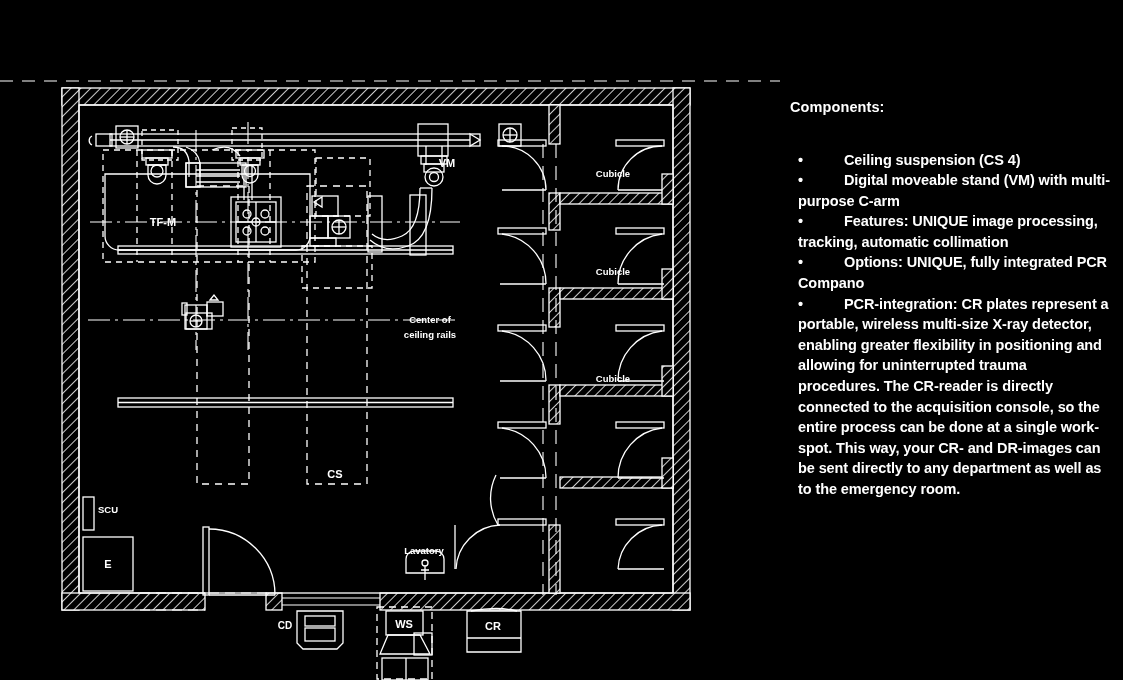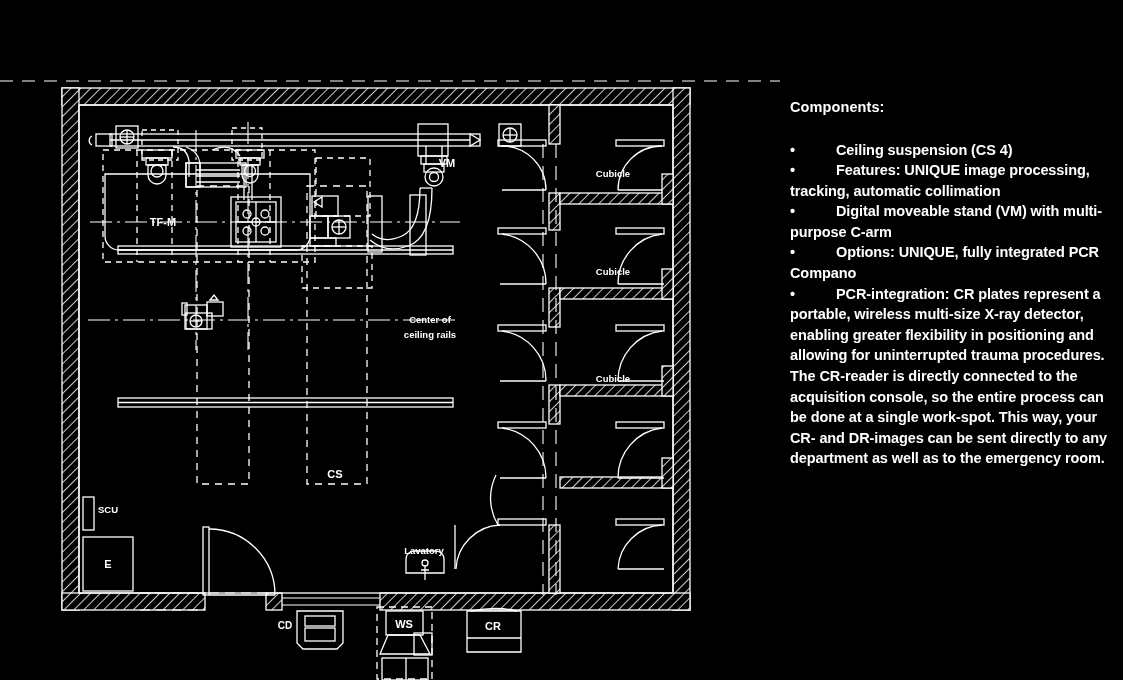--- a/index.html
+++ b/index.html
@@ -39,25 +39,25 @@
     position: absolute;
     left: 790px;
     top: 98px;
     width: 330px;
     color: #ffffff;
   }
   .comp-heading {
     font-size: 14.5px;
     font-weight: 700;
     letter-spacing: 0.1px;
-    margin: 0 0 22px 0;
+    margin: 0 0 32px 0;
     line-height: 1.35;
   }
   .comp-list {
-    margin: 0;
+    margin: 8px;
     padding: 0;
     list-style: none;
   }
   .comp-item {
     font-size: 14.5px;
     font-weight: 700;
     line-height: 1.42;
     letter-spacing: -0.1px;
     margin: 0;
     text-indent: 0;
@@ -387,24 +387,24 @@
 </svg>
 </div>
 
 <div id="components-panel">
   <div class="comp-heading">Components:</div>
   <div class="comp-list">
     <div class="comp-item">
       <span class="bullet">•</span><span>Ceiling suspension (CS 4)</span>
     </div>
     <div class="comp-item">
-      <span class="bullet">•</span><span>Features: UNIQUE image processing, tracking, automatic collimation</span>
+      <span class="bullet">•</span><span>Digital moveable stand (VM) with multi-purpose C-arm</span>
     </div>
     <div class="comp-item">
-      <span class="bullet">•</span><span>Digital moveable stand (VM) with multi-purpose C-arm</span>
+      <span class="bullet">•</span><span>Features: UNIQUE image processing, tracking, automatic collimation</span>
     </div>
     <div class="comp-item">
       <span class="bullet">•</span><span>Options: UNIQUE, fully integrated PCR Compano</span>
     </div>
     <div class="comp-item">
       <span class="bullet">•</span><span>PCR-integration: CR plates represent a portable, wireless multi-size X-ray detector, enabling greater flexibility in positioning and allowing for uninterrupted trauma procedures. The CR-reader is directly connected to the acquisition console, so the entire process can be done at a single work-spot. This way, your CR- and DR-images can be sent directly to any department as well as to the emergency room.</span>
     </div>
   </div>
 </div>
 

